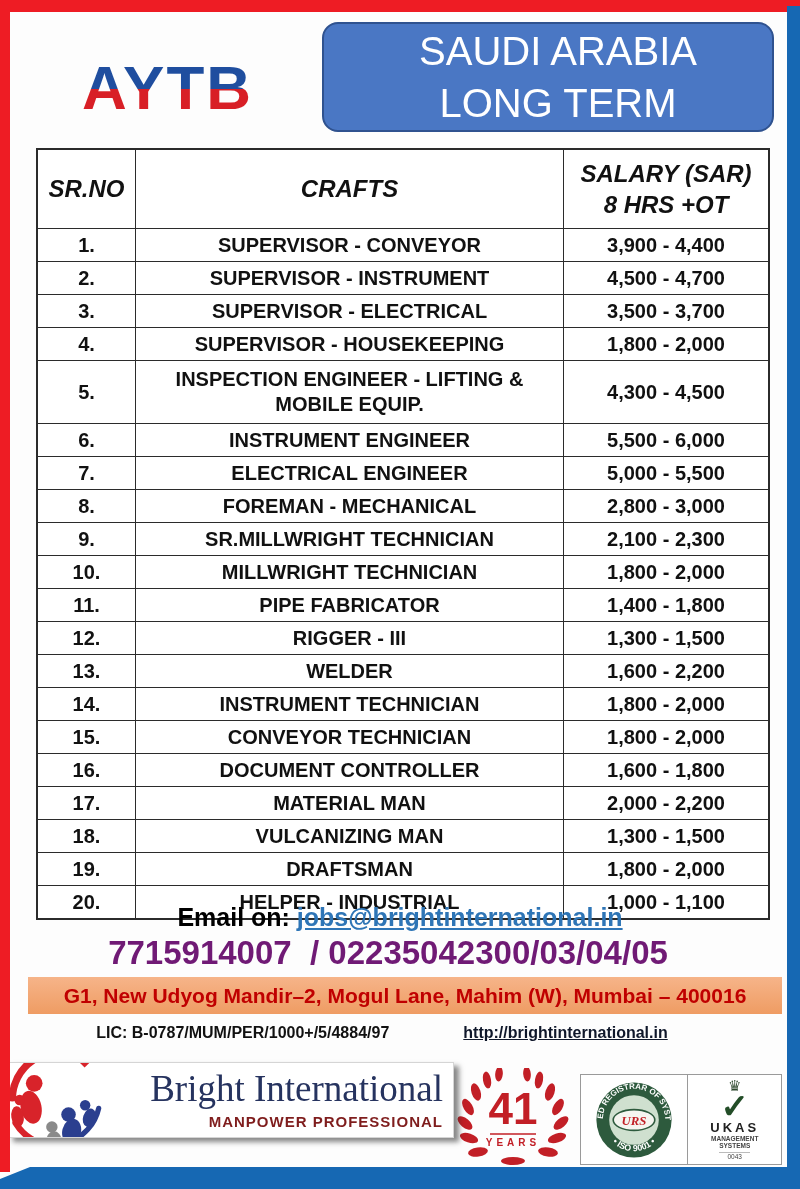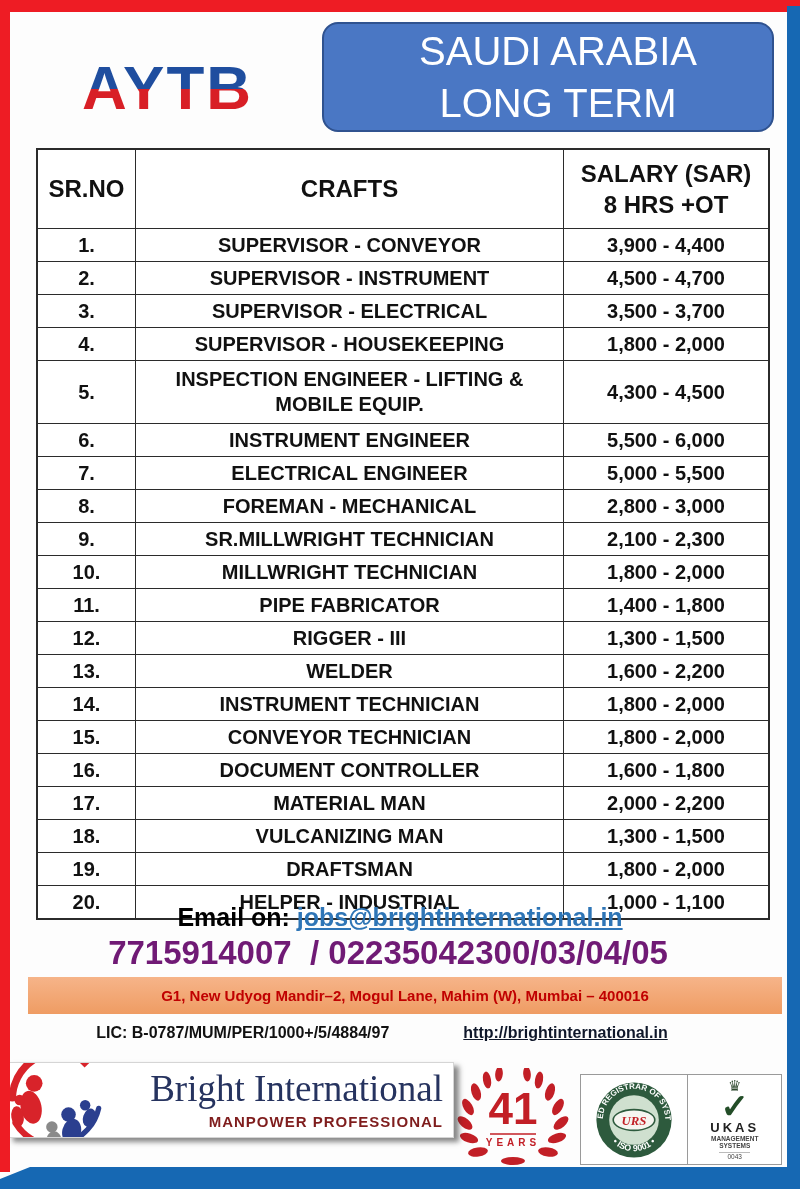--- a/index.html
+++ b/index.html
@@ -18,38 +18,38 @@
           background:linear-gradient(180deg,#1f4e9f 0 52%,#d81f26 52% 100%);
           -webkit-background-clip:text; background-clip:text; color:transparent; }
   .title-box { position:absolute; left:322px; top:22px; width:452px; height:110px;
                background:#4a77c4; border:2.5px solid #2f528f; border-radius:16px;
                display:flex; flex-direction:column; align-items:center; justify-content:center;
                color:#fff; font-size:40px; line-height:1.3; text-align:center;padding-left:20px; }
 
   
   .crafts-table { position:absolute; left:36px; top:148px; width:734px; border:2px solid #2b2b2b; background:#fff; }
   .t-row { display:grid; grid-template-columns:98px 1fr 204px; border-top:1.6px solid #2b2b2b; }
-  .t-row:first-child { border-top:none; }
+  .t-row:first-child { border-top:none;font-style:italic; }
   .t-cell { display:flex; align-items:center; justify-content:center; text-align:center;
             min-height:32px; font-weight:bold; font-size:20px; color:#111; border-right:1.6px solid #2b2b2b; padding:0 4px; }
   .t-cell:last-child { border-right:none; }
   .t-head .t-cell { min-height:78px; font-size:24px; }
   .t-head .salary-head { flex-direction:column; line-height:1.3; }
   .row-tall .t-cell { min-height:62px; }
   .row-tall .craft-cell span { display:block; max-width:350px; line-height:1.25; }
 
   
   .email-line { position:absolute; left:0; top:903px; width:800px; text-align:center; font-size:25px; font-weight:bold; color:#000; }
   .email-line a { color:#2e75b6; text-decoration:underline; }
   .phone-line { position:absolute; left:0; top:934px; width:776px; text-align:center;
                 font-size:33px; font-weight:bold; color:#701a75; white-space:pre; }
   .address-bar { position:absolute; left:28px; top:977px; width:754px; height:37px;
                  background:linear-gradient(180deg,#f6b489,#ef9c63);
                  display:flex; align-items:center; justify-content:center;
-                 font-size:15px; font-weight:bold; color:#c00000; }
+                 font-size:21px; font-weight:bold; color:#c00000; }
   .lic-line { position:absolute; left:0; top:1024px; width:764px; display:flex; justify-content:center; gap:58px;
               font-size:16px; font-weight:bold; color:#111; }
   .lic-line a { color:#0f172a; text-decoration:underline;margin-left:16px; }
 
   
   .logo-box { position:absolute; left:8px; top:1062px; width:446px; height:76px; background:#fff;
               border:1px solid #d5d5d5; box-shadow:5px 4px 5px rgba(40,40,40,.55);
               display:flex; align-items:center; overflow:hidden; z-index:4; }
   .logo-emblem { width:104px; height:104px; margin-left:-6px; flex:none; }
   .logo-words { flex:1; padding-right:10px; text-align:right; }

